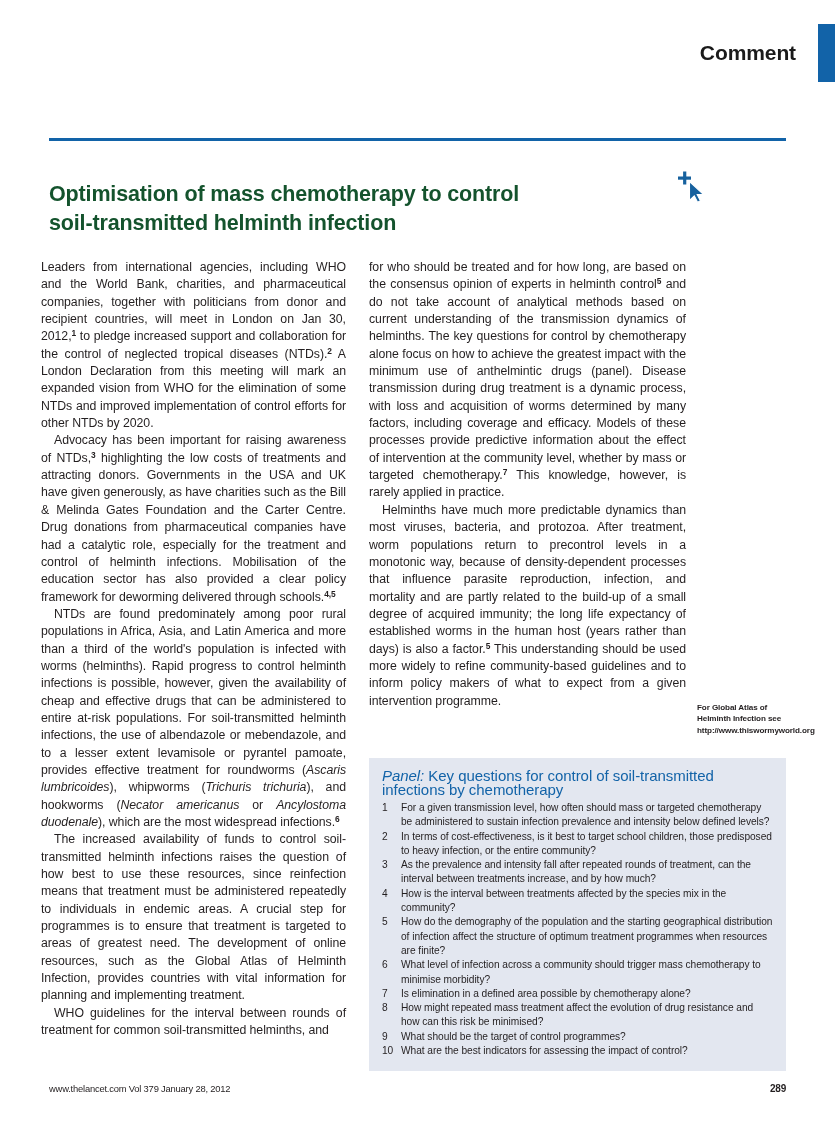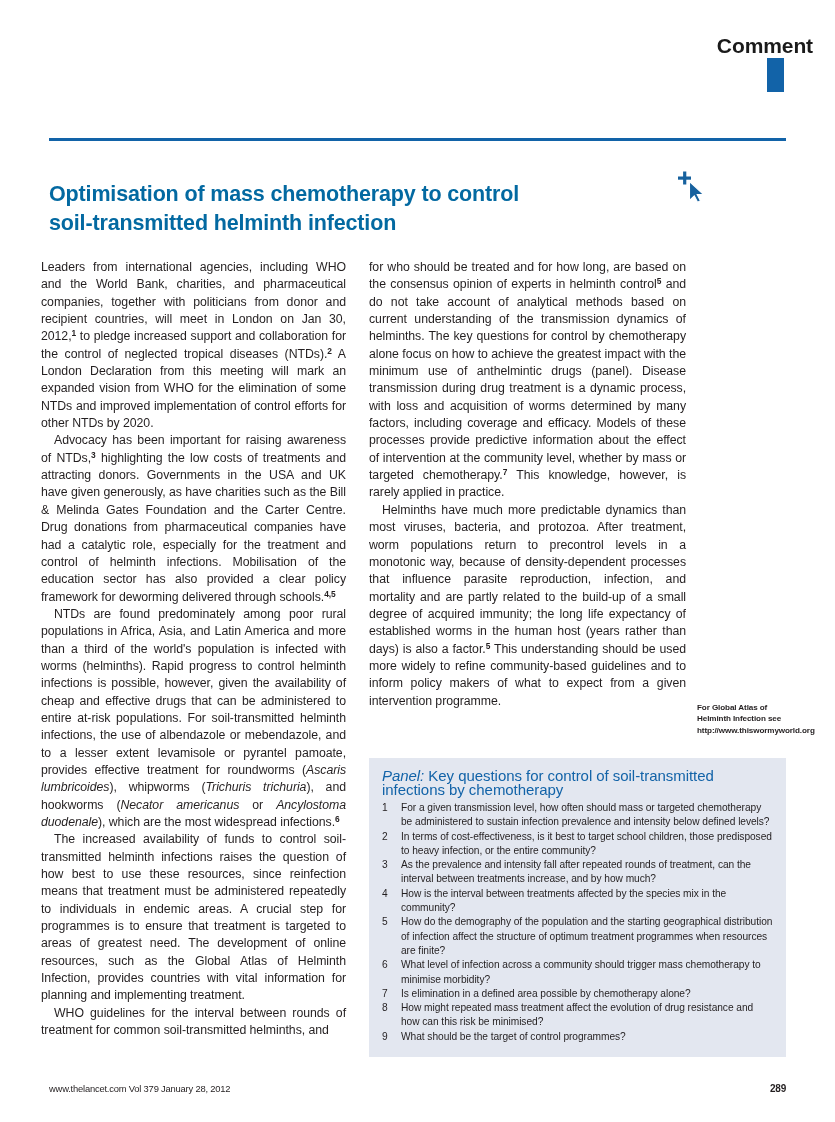--- a/index.html
+++ b/index.html
@@ -16,26 +16,25 @@
     width: 835px;
     height: 1122px;
     background: #ffffff;
     overflow: hidden;
     box-sizing: border-box;
   }
 
   
   .masthead {
     position: absolute;
-    top: 34px;
+    top: 24px;
     right: 0px;
     height: 58px;
     display: flex;
     align-items: center;
-    flex-direction: column;
   }
   .masthead-title {
     font-size: 21px;
     font-weight: bold;
     color: #1a1a1a;
     letter-spacing: -0.1px;
     margin-right: 22px;
   }
   .masthead-bar {
     width: 17px;
@@ -55,21 +54,21 @@
 
   
   .article-title {
     position: absolute;
     left: 49px;
     top: 166px;
     width: 560px;
     font-size: 21.5px;
     font-weight: bold;
     line-height: 29px;
-    color: #0369a1;
+    color: #14532d;
     letter-spacing: -0.15px;
   }
 
   
   .cursor {
     position: absolute;
     left: 675px;
     top: 170px;
     width: 34px;
     height: 34px;
@@ -243,20 +242,24 @@
         <span class="panel-text">Is elimination in a defined area possible by chemotherapy alone?</span>
       </li>
       <li class="panel-item">
         <span class="panel-num">8</span>
         <span class="panel-text">How might repeated mass treatment affect the evolution of drug resistance and how can this risk be minimised?</span>
       </li>
       <li class="panel-item">
         <span class="panel-num">9</span>
         <span class="panel-text">What should be the target of control programmes?</span>
       </li>
+      <li class="panel-item">
+        <span class="panel-num wide">10</span>
+        <span class="panel-text">What are the best indicators for assessing the impact of control?</span>
+      </li>
     </ol>
   </div>
 
   <div class="footer">
     <span>www.thelancet.com   Vol 379   January 28, 2012</span>
     <span class="footer-right">289</span>
   </div>
 
 </div>
 

